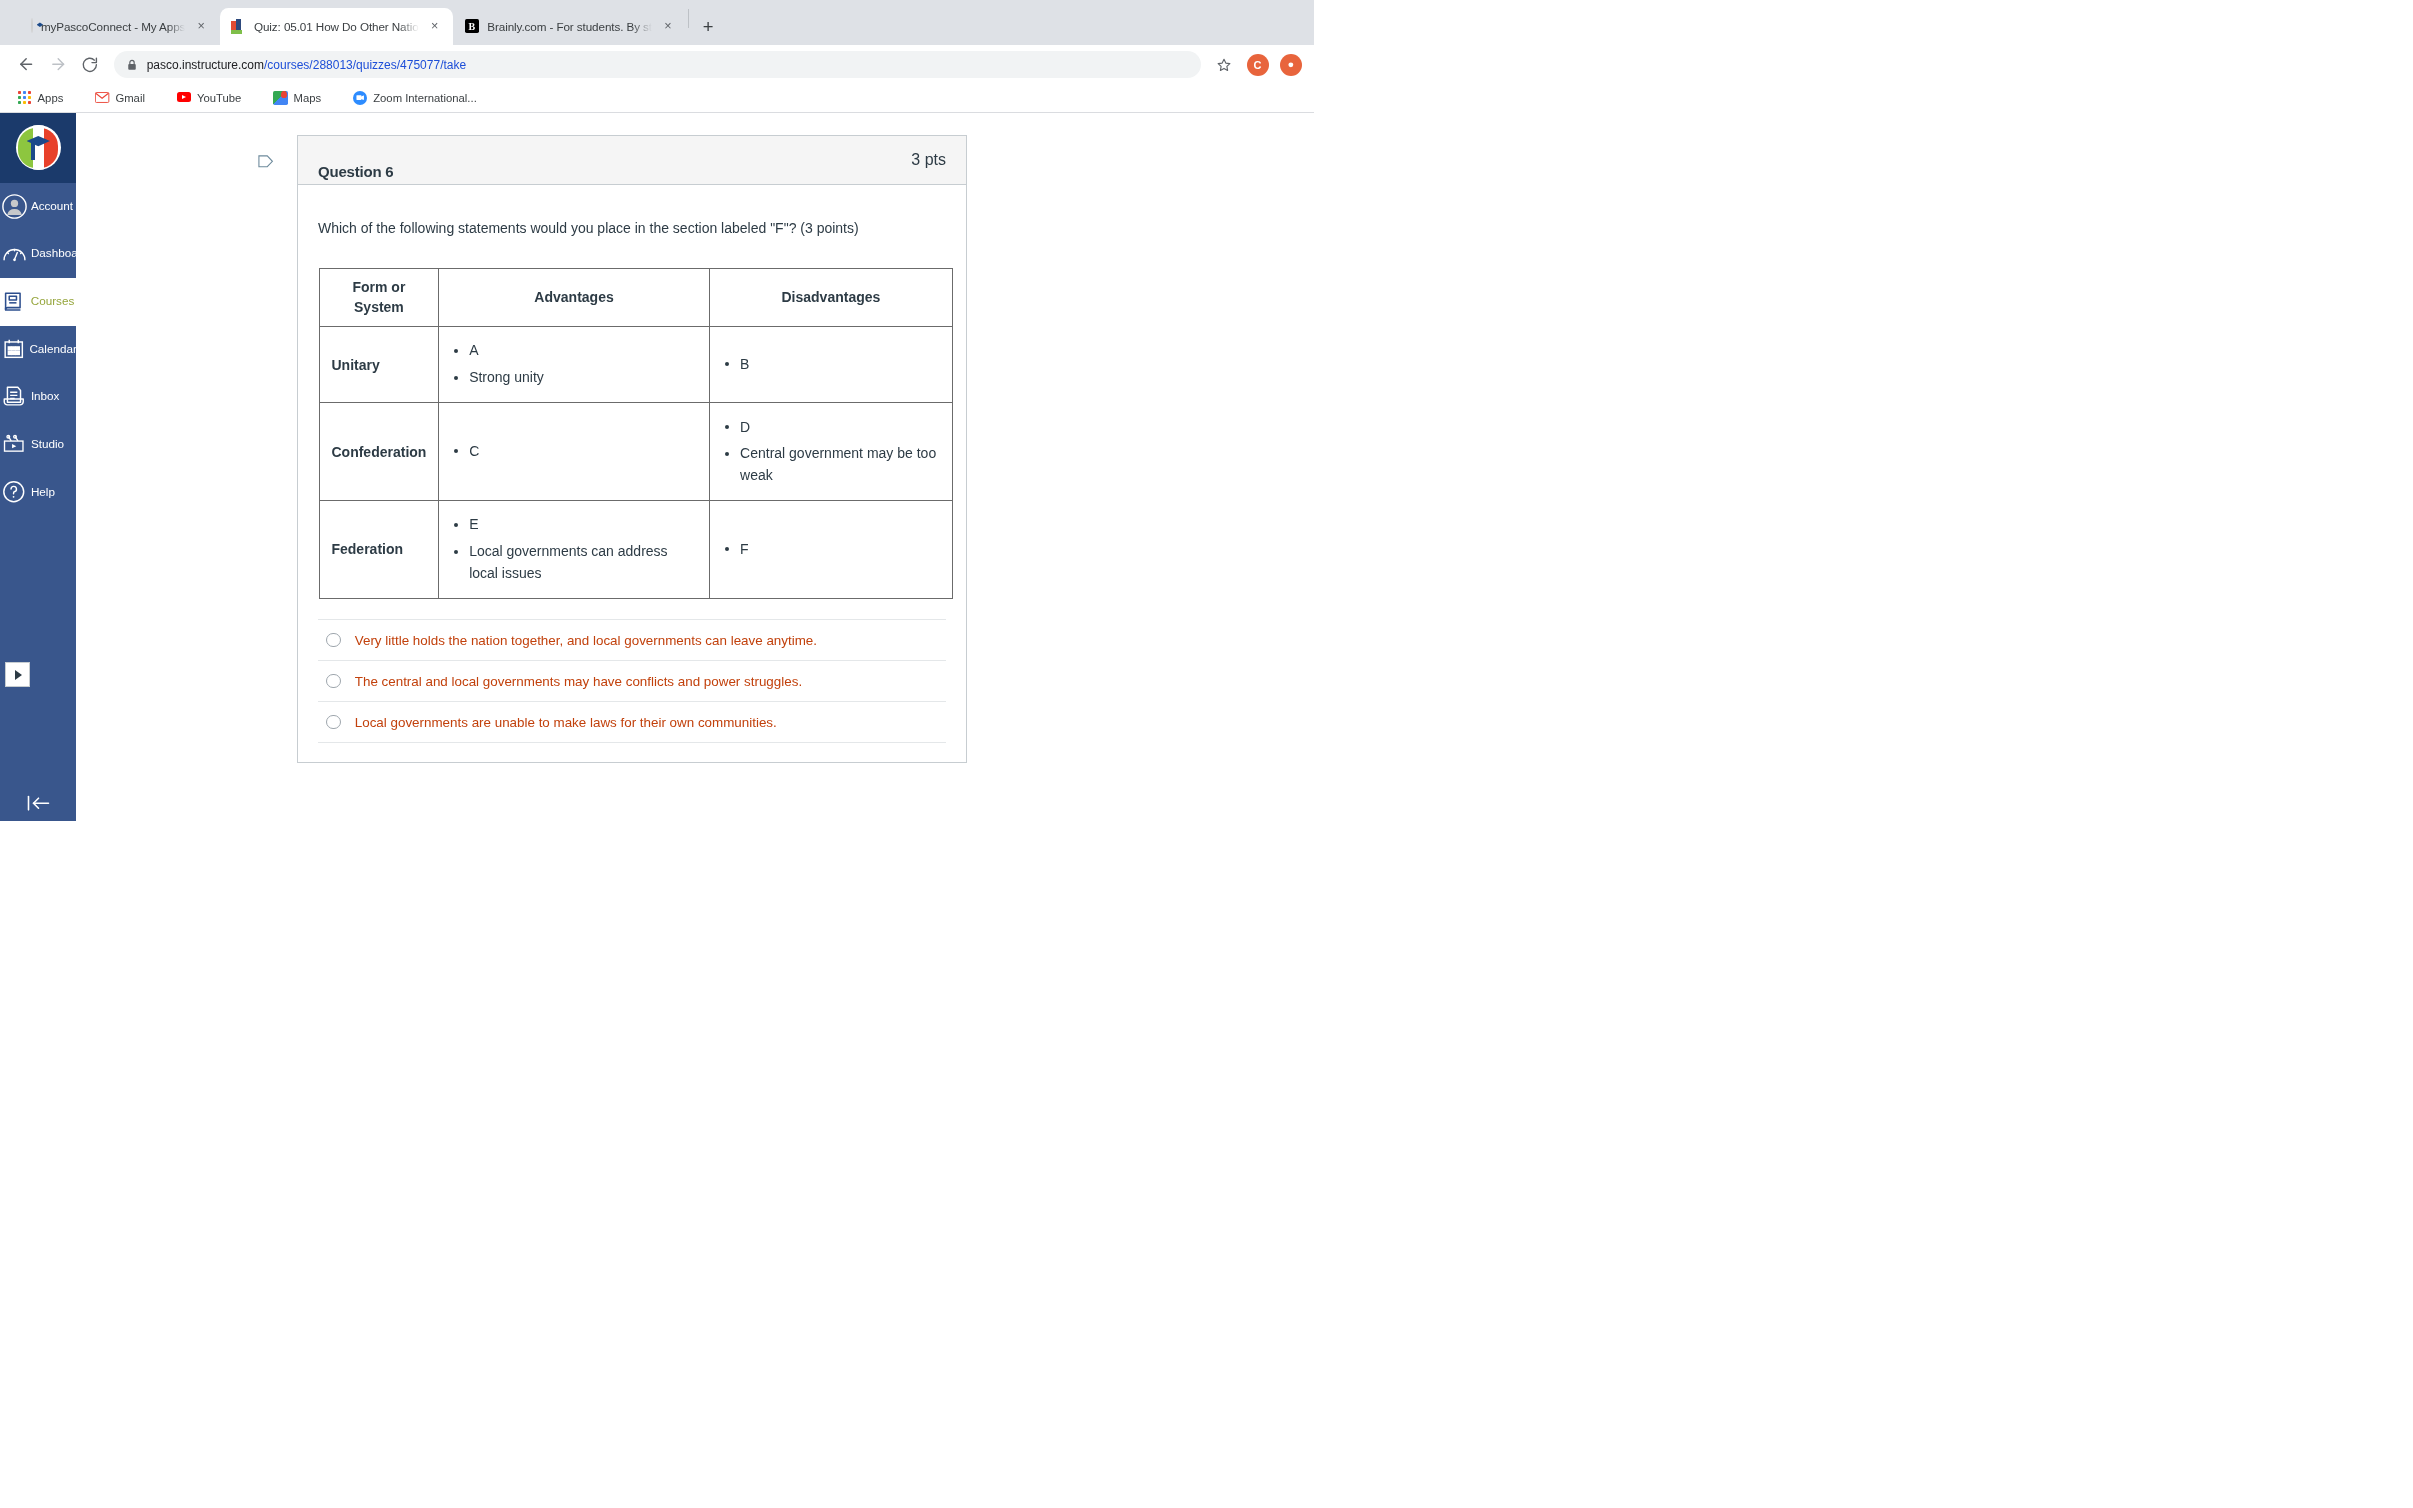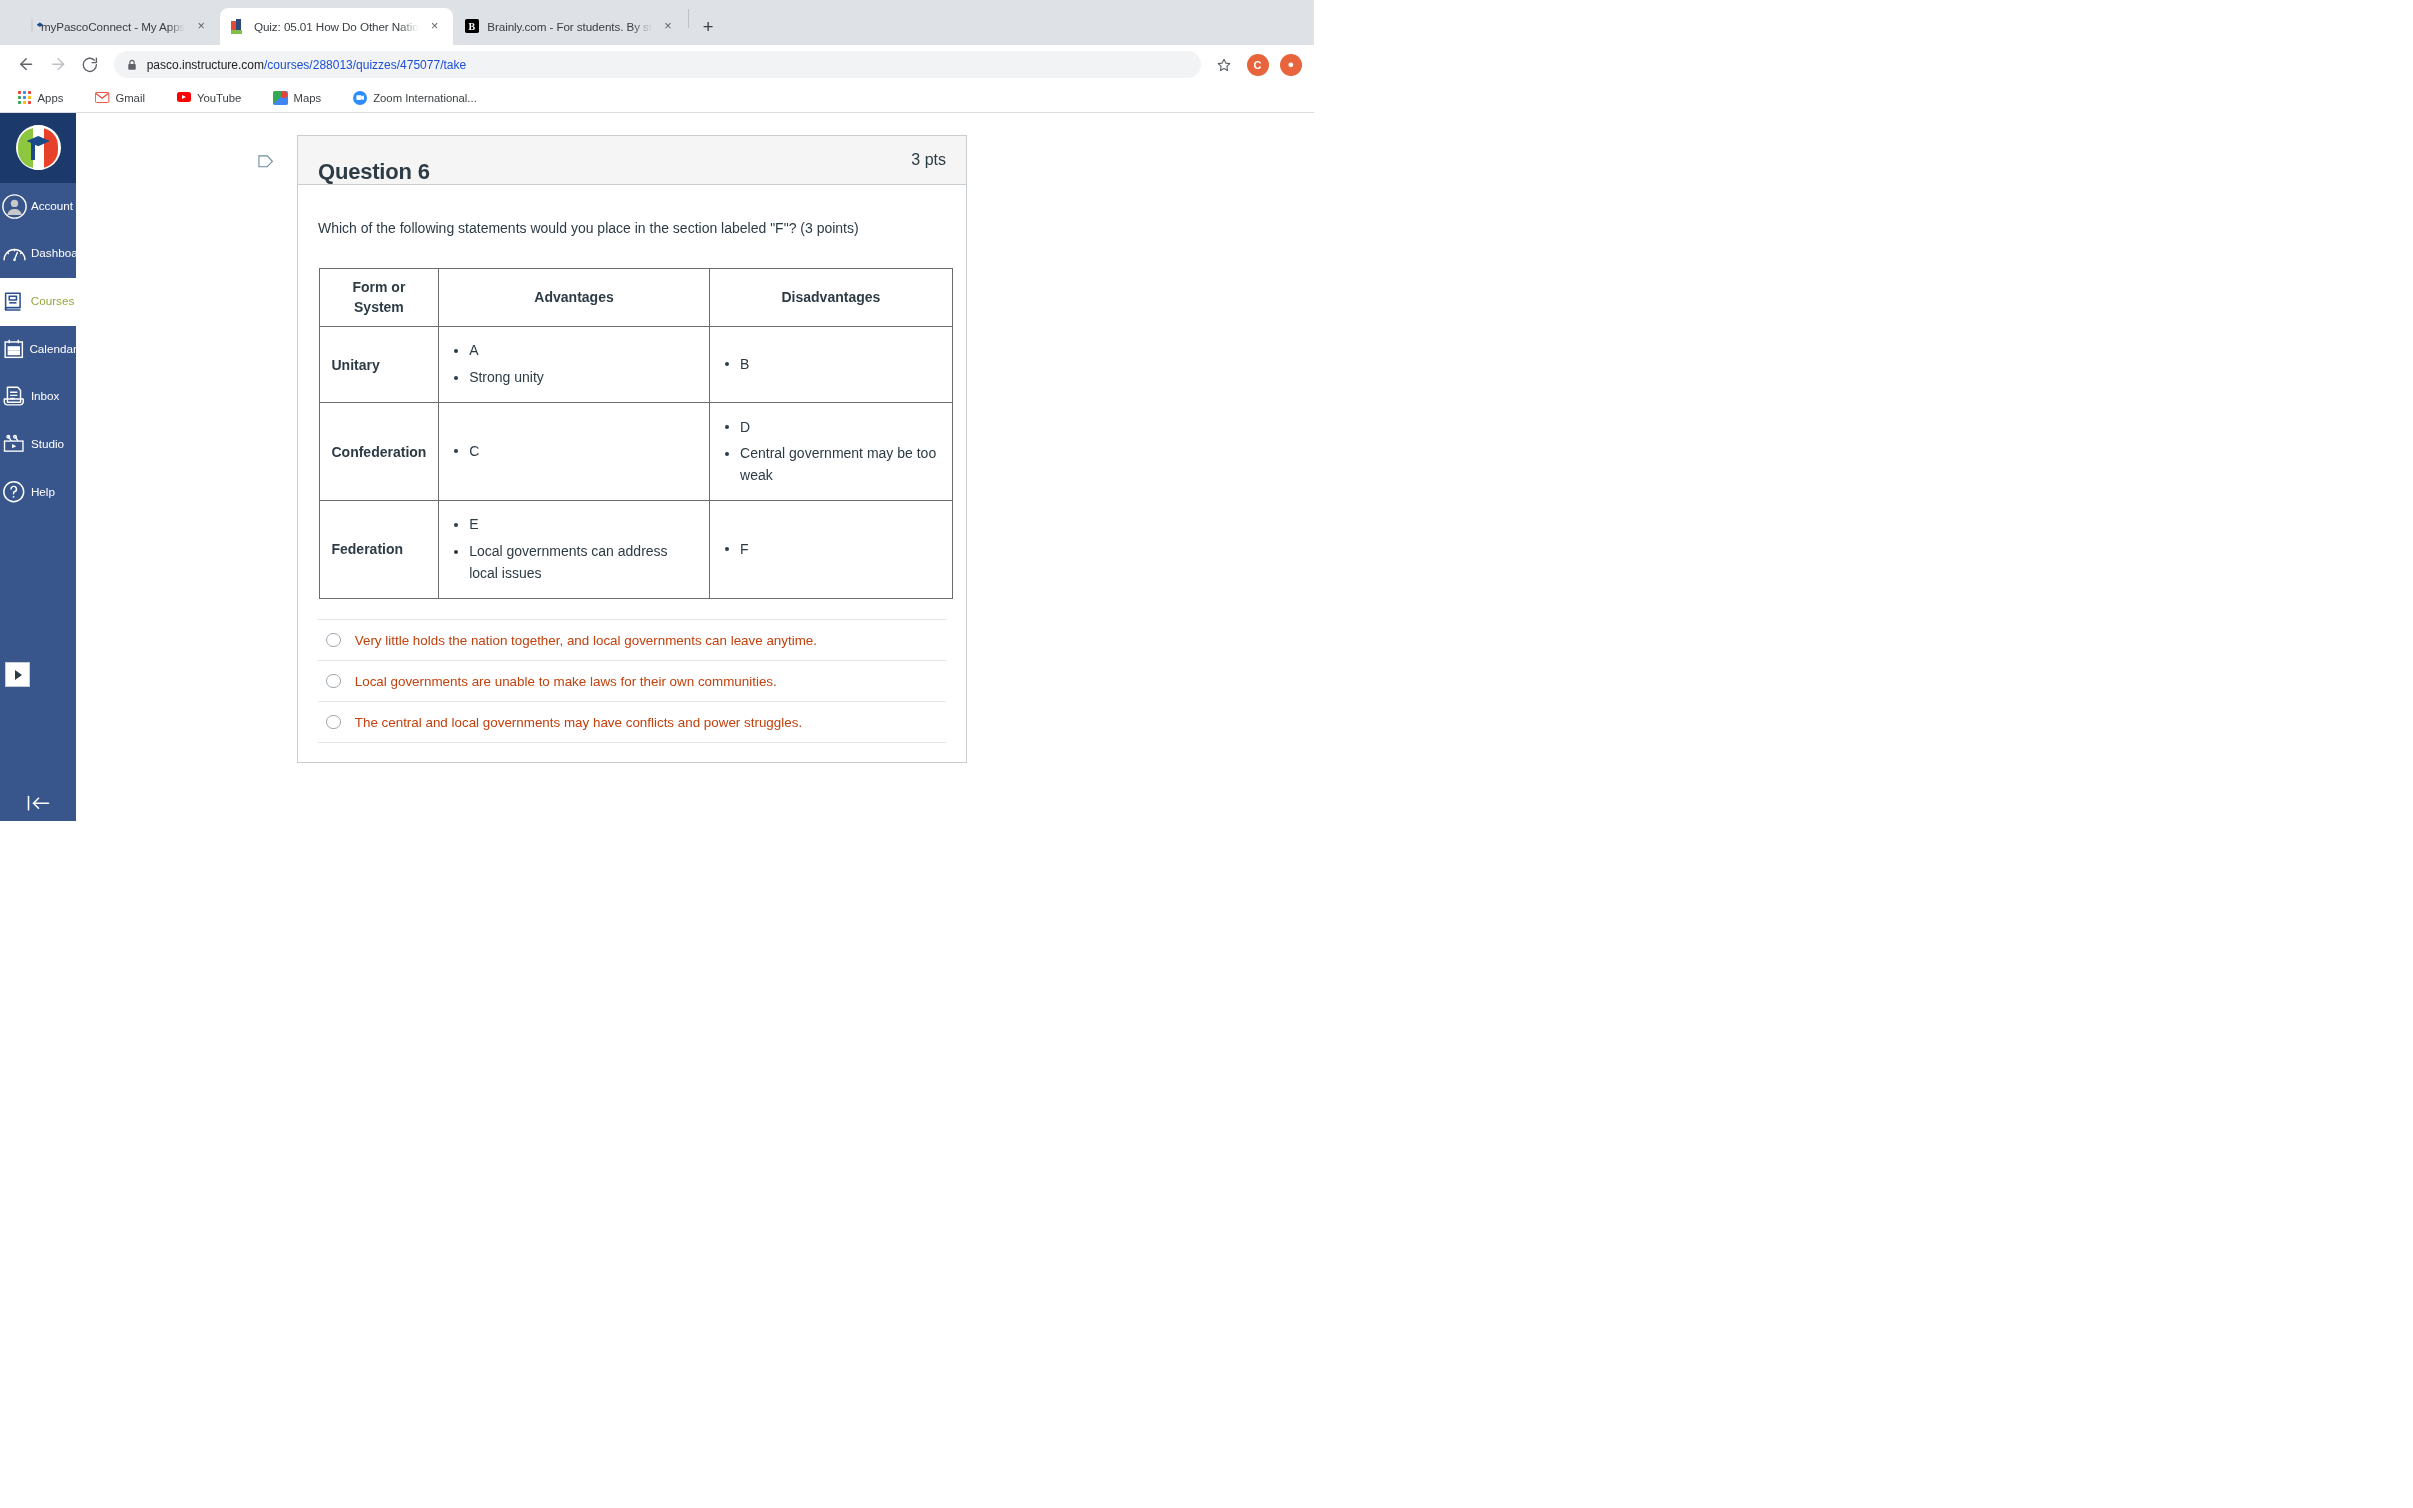--- a/index.html
+++ b/index.html
@@ -246,21 +246,21 @@
     width: 16px; height: 20px;
   }
   .qbox { border: 0.8px solid #c7cdd1; background: #fff; }
   .qhead {
     background: #f5f5f5;
     border-bottom: 0.8px solid #c7cdd1;
     height: 49px;
     display: flex; align-items: center; justify-content: space-between;
     padding: 0 20px;
   }
-  .qhead .qtitle { font-size: 22px; font-weight: 700; color: #2d3b45; letter-spacing: -0.2px; margin-top: 24px; }
+  .qhead .qtitle { font-size: 15px; font-weight: 700; color: #2d3b45; letter-spacing: -0.2px; margin-top: 24px; }
   .qhead .qpts { font-size: 16px; color: #2d3b45; }
   .qbody { padding: 22px 20px 18.4px 20px; }
   .qtext {
     font-size: 14px; color: #2d3b45; line-height: 1.5;
     margin: 11.7px 0 28.5px 0;
   }
 
   
   table.gov { border-collapse: collapse; width: 634px; margin-left: 0.8px; }
   table.gov th, table.gov td {
@@ -611,25 +611,25 @@
               </tbody>
             </table>
 
             <div class="answers">
               <label class="answer">
                 <span class="radio"></span>
                 <span>Very little holds the nation together, and local governments can leave anytime.</span>
               </label>
               <label class="answer">
                 <span class="radio"></span>
-                <span>Local governments are unable to make laws for their own communities.</span>
+                <span>The central and local governments may have conflicts and power struggles.</span>
               </label>
               <label class="answer">
                 <span class="radio"></span>
-                <span>The central and local governments may have conflicts and power struggles.</span>
+                <span>Local governments are unable to make laws for their own communities.</span>
               </label>
             </div>
           </div>
         </div>
       </section>
 
       <div class="spacer-gap"></div>
 
     </main>
   </div>

